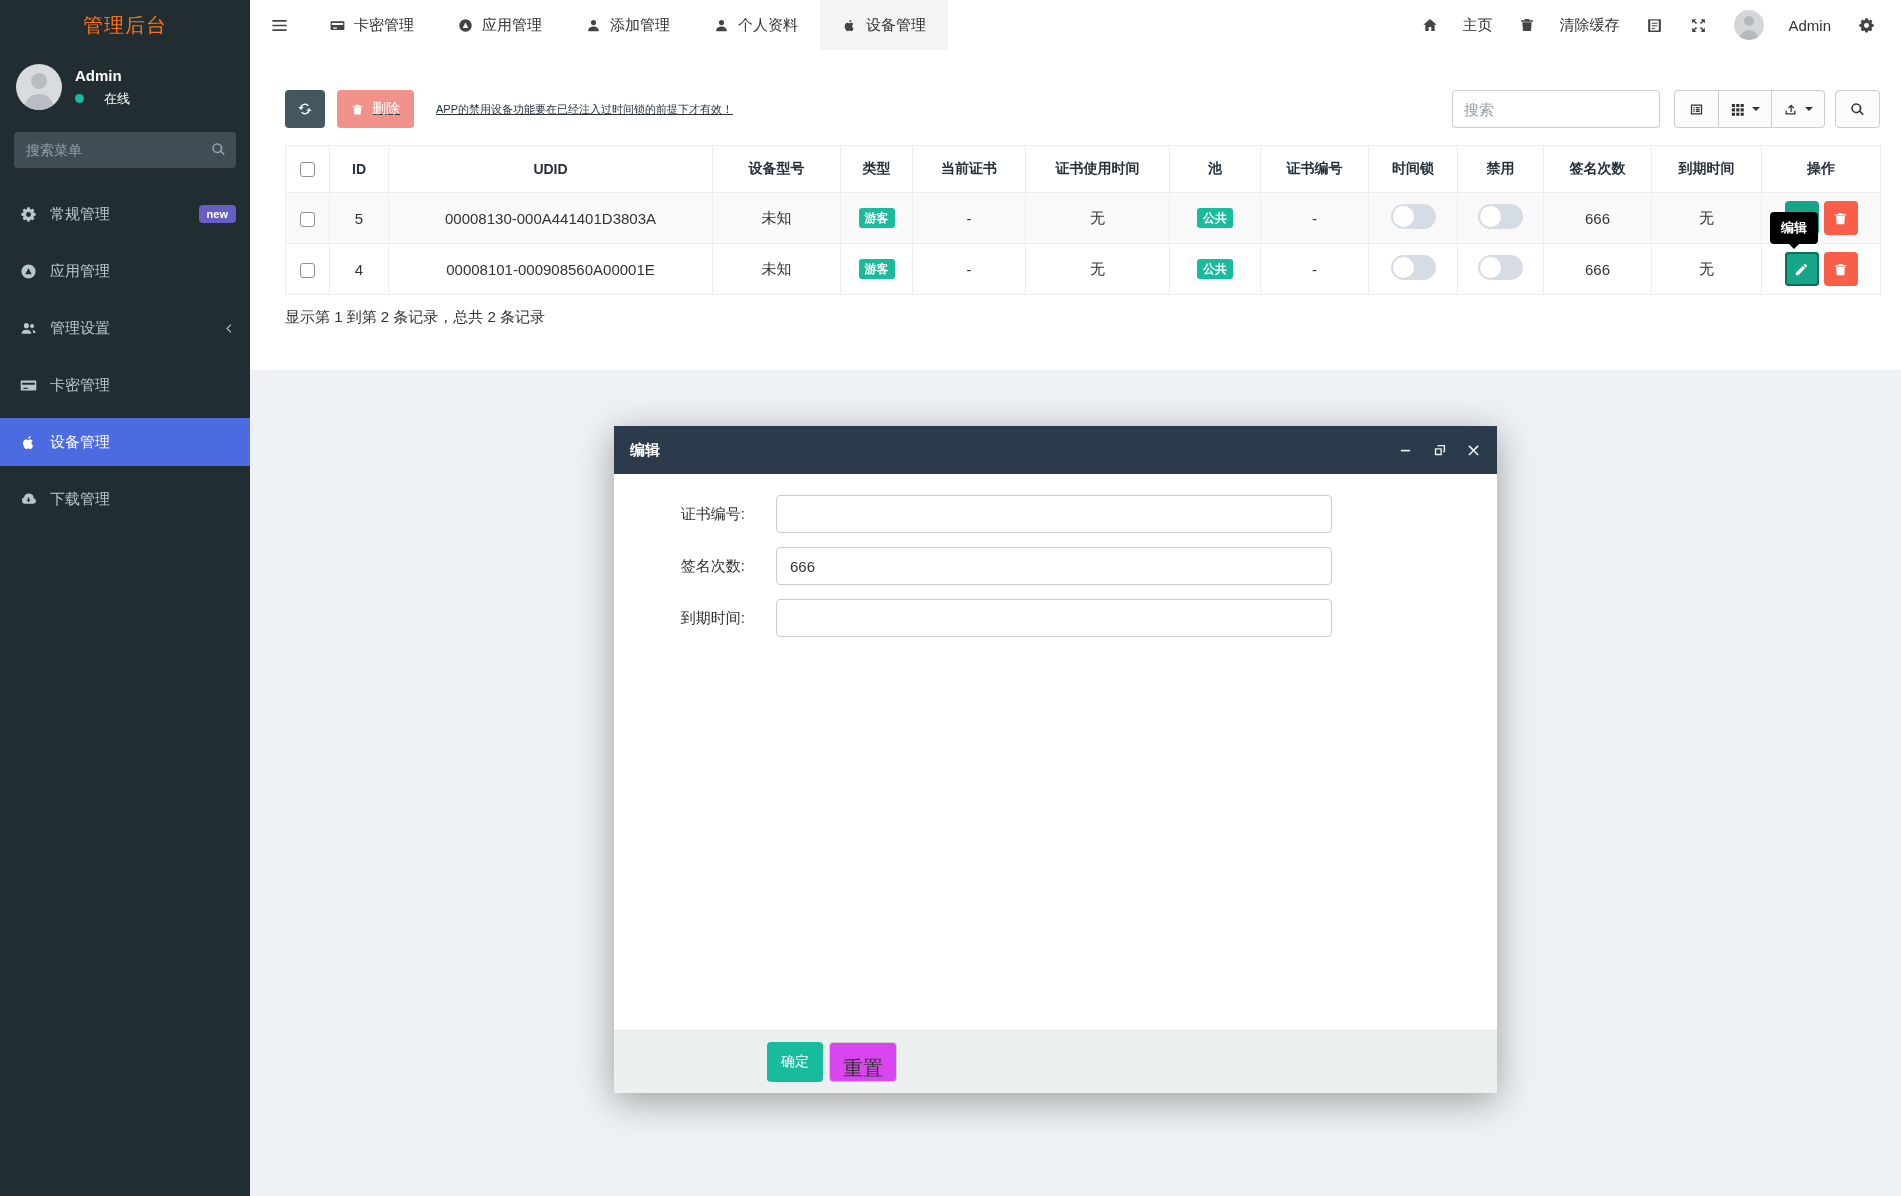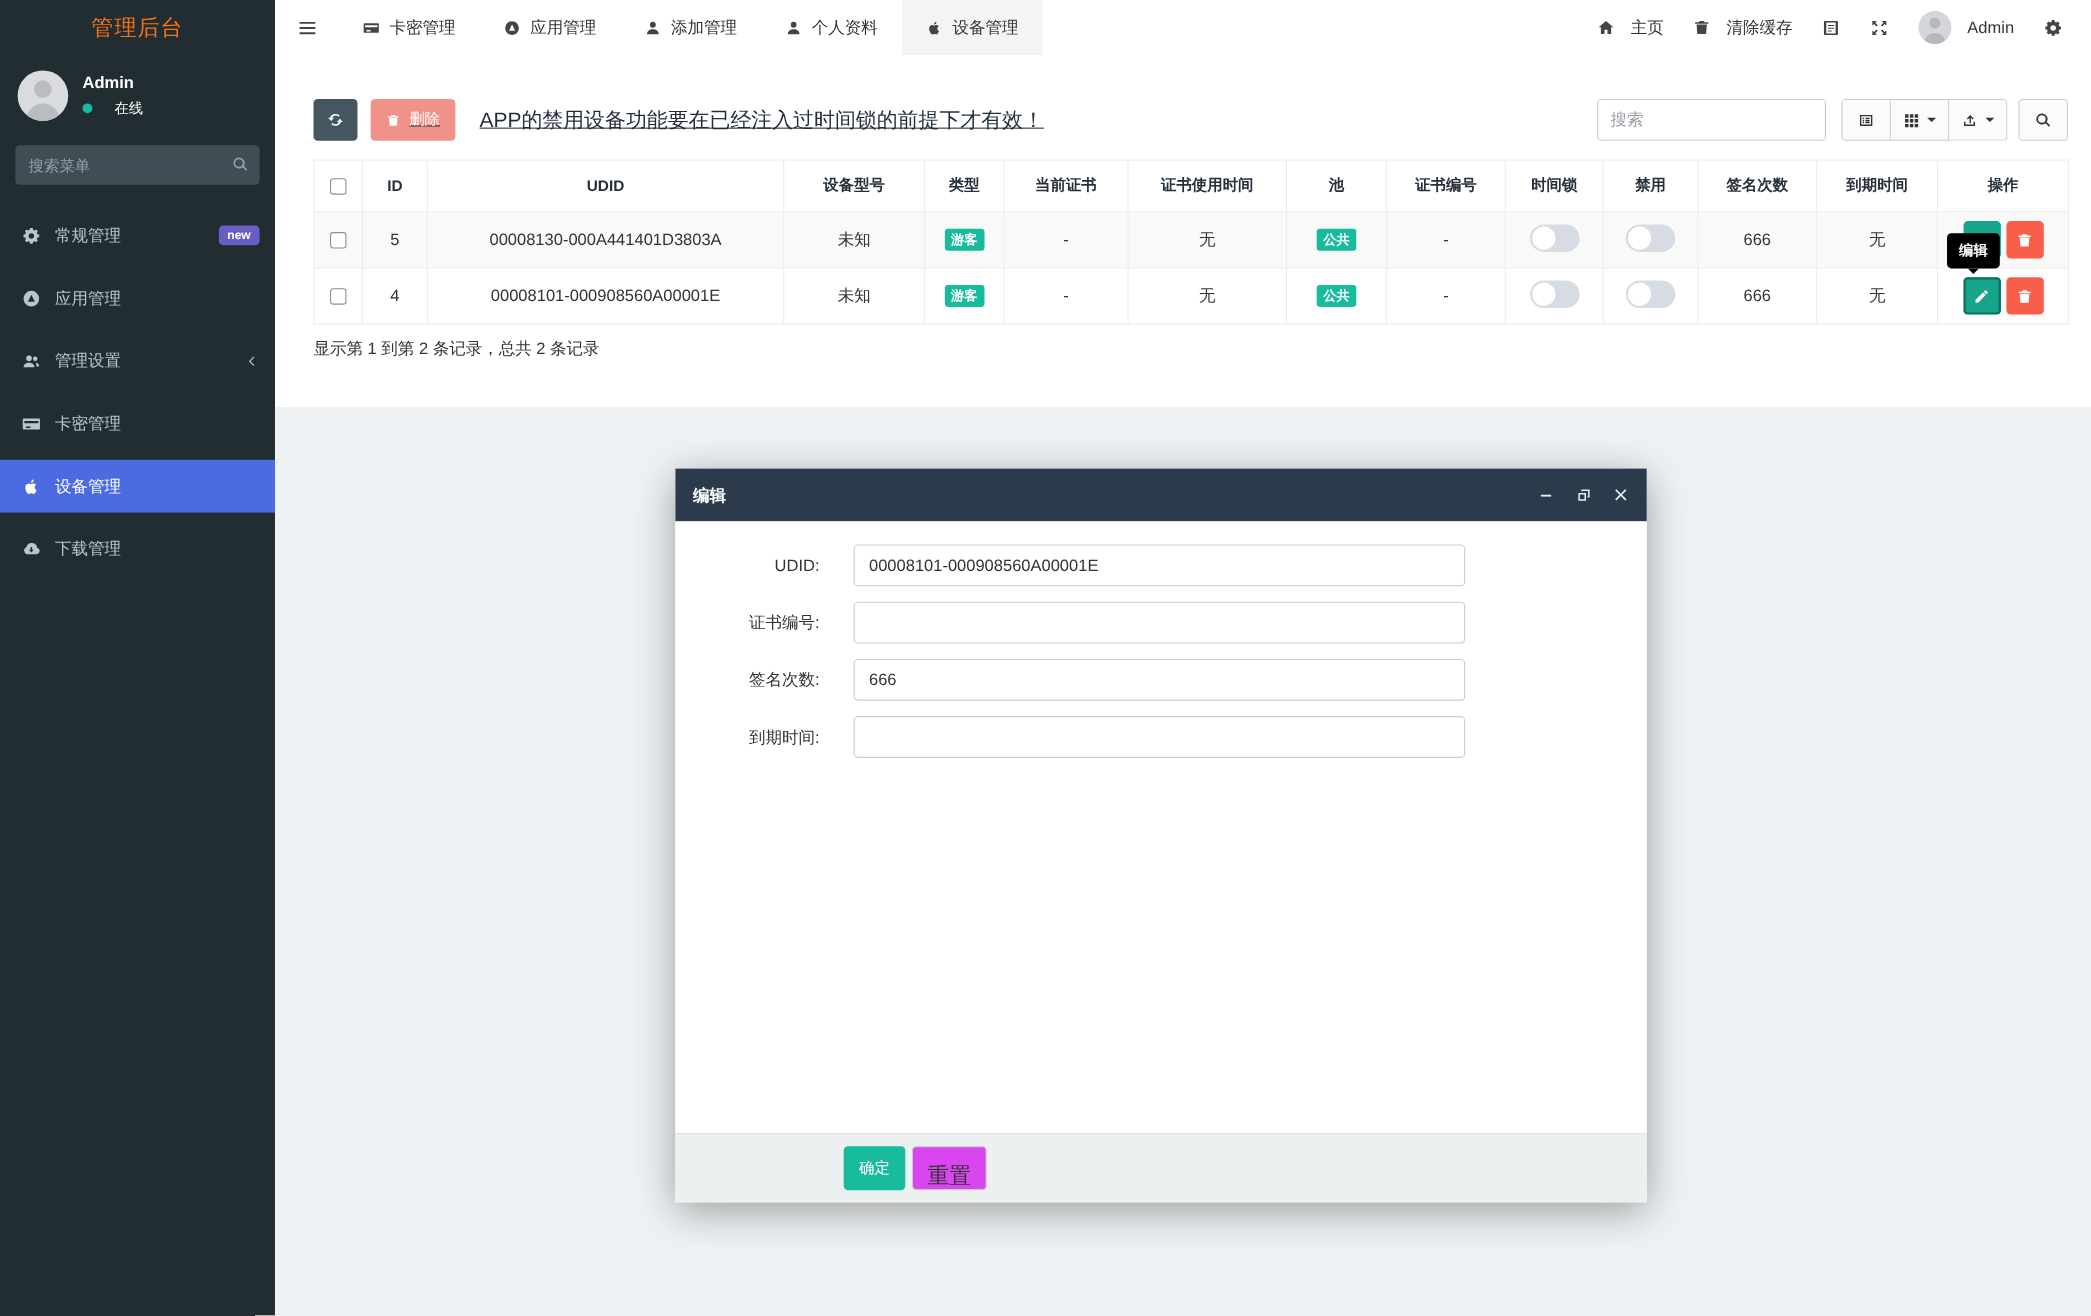--- a/index.html
+++ b/index.html
@@ -37,36 +37,36 @@
   .chev svg { width:13px; height:13px; }
 
   
   .topnav { position:absolute; left:250px; top:0; right:0; height:50px; background:#fff; display:flex; align-items:stretch; z-index:4; }
   .burger { width:58px; display:flex; align-items:center; justify-content:center; cursor:pointer; color:#444; }
   .burger svg { width:19px; height:19px; fill:currentColor; }
   .tab { display:flex; align-items:center; gap:9px; padding:0 22px; font-size:15px; color:#333; cursor:pointer; }
   .tab svg { width:15px; height:15px; fill:#444; }
   .tab.active { background:#f4f4f4; }
   .nav-right { margin-left:auto; display:flex; align-items:center; gap:27px; padding-right:26px; color:#333; font-size:15px; }
-  .nav-link { display:flex; align-items:center; gap:14px; cursor:pointer; }
+  .nav-link { display:flex; align-items:center; gap:24px; cursor:pointer; }
   .nav-link svg { width:16px; height:16px; fill:#444; }
   .nav-icon-btn { cursor:pointer; color:#444; }
   .nav-icon-btn svg { width:17px; height:17px; fill:currentColor; }
   .mini-avatar { width:30px; height:30px; border-radius:50%; background:#d4d6d9; position:relative; overflow:hidden; }
   .mini-avatar::before { content:""; position:absolute; width:10px; height:10px; border-radius:50%; background:#b5b9be; top:6px; left:10px; }
   .mini-avatar::after { content:""; position:absolute; width:20px; height:11px; border-radius:10px 10px 0 0; background:#b5b9be; bottom:-1px; left:5px; }
 
   
   .content { position:absolute; left:250px; top:50px; right:0; height:320px; background:#fff; }
   .toolbar { position:absolute; left:35px; top:40px; right:21px; height:38px; display:flex; align-items:center;text-decoration:underline; }
   .btn-refresh { width:40px; height:38px; background:#445761; border:none; border-radius:4px; color:#fff; display:flex; align-items:center; justify-content:center; cursor:pointer; }
   .btn-refresh svg { width:16px; height:16px; fill:#fff; }
   .btn-delete { height:38px; background:#f0918a; color:#fff; border:none; border-radius:4px; margin-left:12px; padding:0 14px; font-size:14px; display:flex; gap:8px; align-items:center; cursor:pointer; }
   .btn-delete svg { width:13px; height:13px; fill:#fff; }
-  .notice { margin-left:22px; font-size:19px; color:#1f2d3d; }
+  .notice { margin-left:22px; font-size:11px; color:#1f2d3d; }
   .toolbar-right { margin-left:auto; display:flex; align-items:center; }
   .search-box input { width:208px; height:38px; border:1px solid #ccc; border-radius:4px; padding:0 11px; font-size:15px; color:#333; outline:none; }
   .search-box input::placeholder { color:#9aa0a6; }
   .btn-group { display:flex; margin-left:14px; }
   .tool-btn { height:38px; min-width:45px; padding:0 11px; background:#fbfbfb; border:1px solid #ccc; display:flex; align-items:center; justify-content:center; gap:7px; color:#333; cursor:pointer; }
   .tool-btn svg { width:15px; height:15px; fill:#333; }
   .btn-group .tool-btn + .tool-btn { border-left:none; }
   .btn-group .tool-btn:first-child { border-radius:4px 0 0 4px; }
   .btn-group .tool-btn:last-child  { border-radius:0 4px 4px 0; }
   .tool-btn.solo { border-radius:4px; margin-left:10px; }
@@ -407,24 +407,20 @@
       <span class="wc">
         <svg viewBox="0 0 14 14">
             <path fill-rule="evenodd" d="M2 4.5h7.5V12H2zm1.5 1.5v4.5H8V6zM5 1h8v8h-2V7.5h.5V2.5H6V3H5z"></path>
           </svg>
       </span>
       <span class="wc wc-close">×</span>
     </span>
   </div>
   <div class="modal-body">
     <div class="form-row">
-      <label class="form-label">UDID:</label>
-      <input class="form-input" type="text" value="00008101-000908560A00001E" style="">
-    </div>
-    <div class="form-row">
       <label class="form-label">证书编号:</label>
       <input class="form-input" type="text" value="" style="">
     </div>
     <div class="form-row">
       <label class="form-label">签名次数:</label>
       <input class="form-input" type="text" value="666" style="">
     </div>
     <div class="form-row">
       <label class="form-label">到期时间:</label>
       <input class="form-input" type="text" value="" style="">

